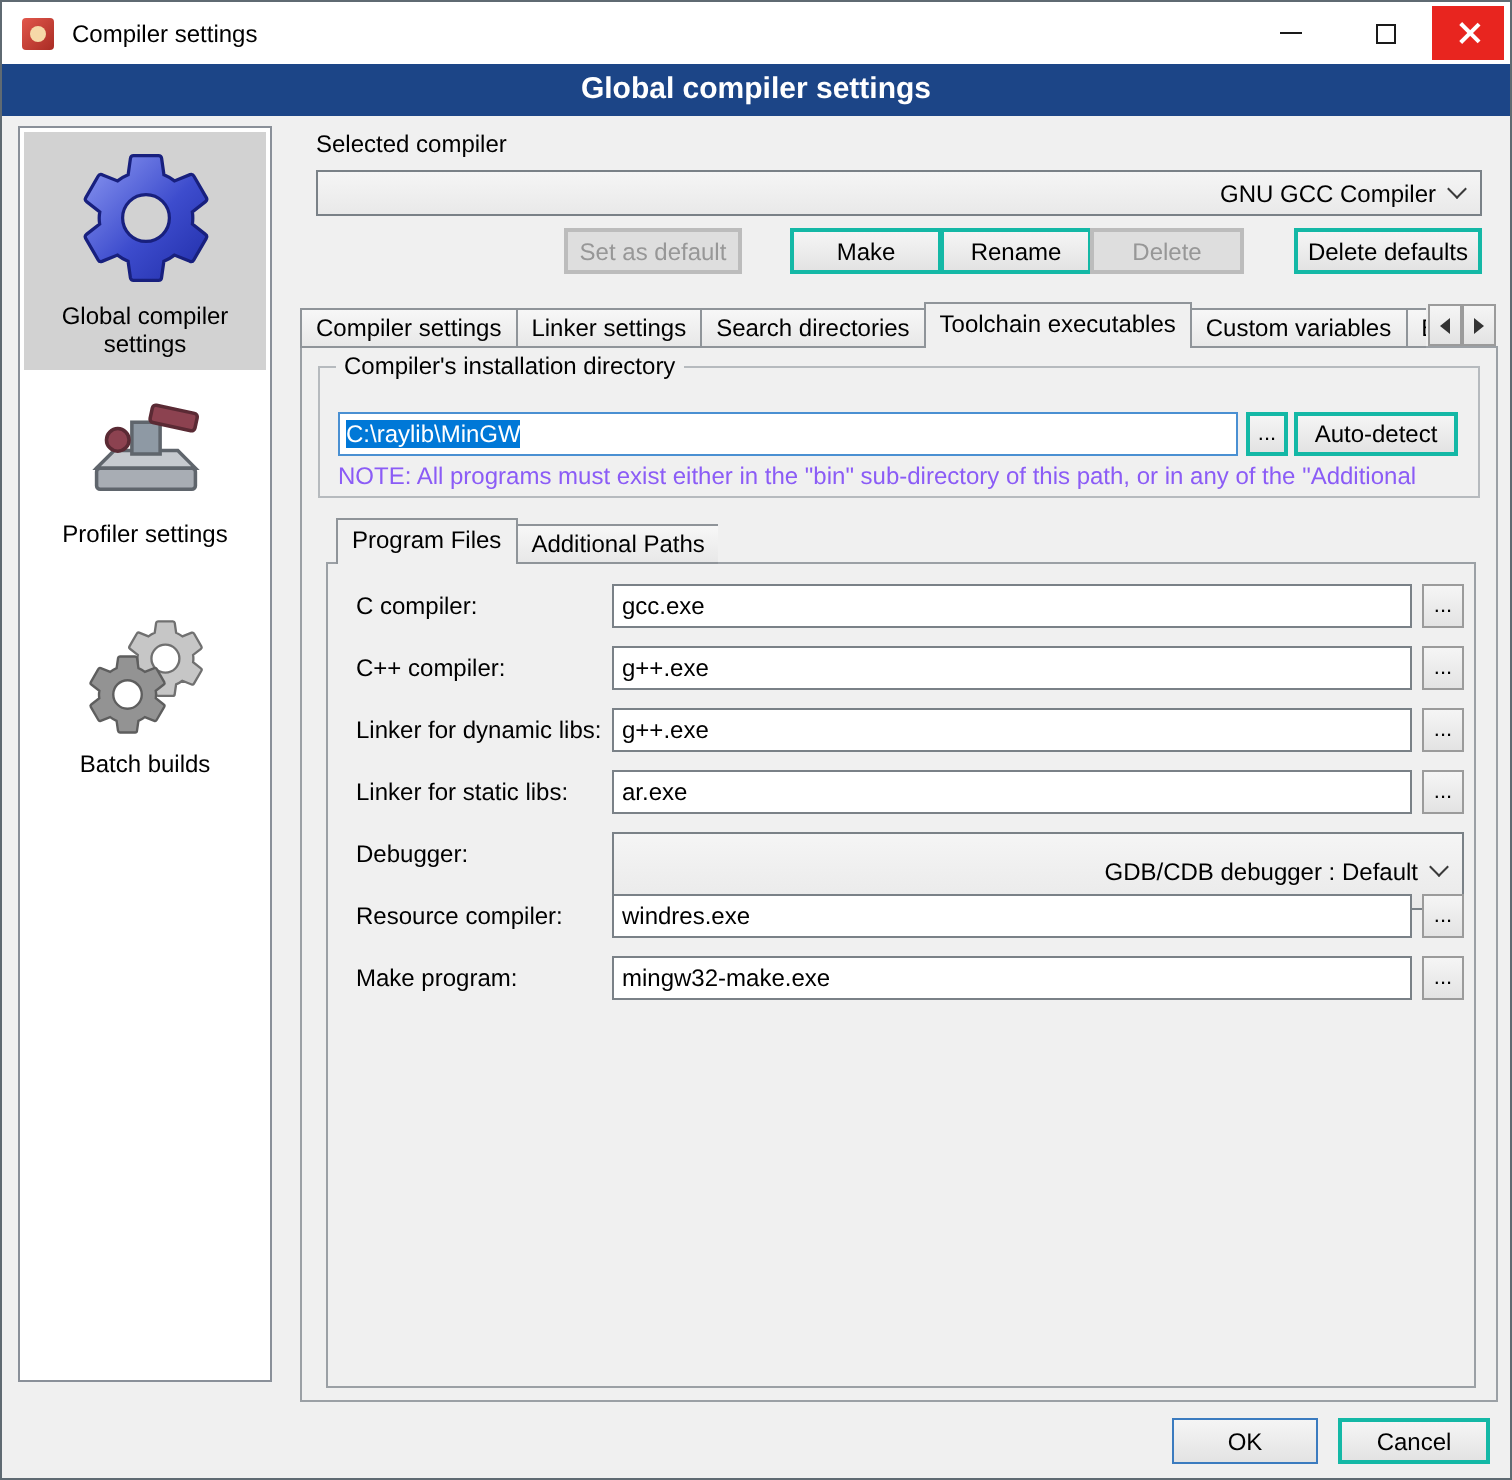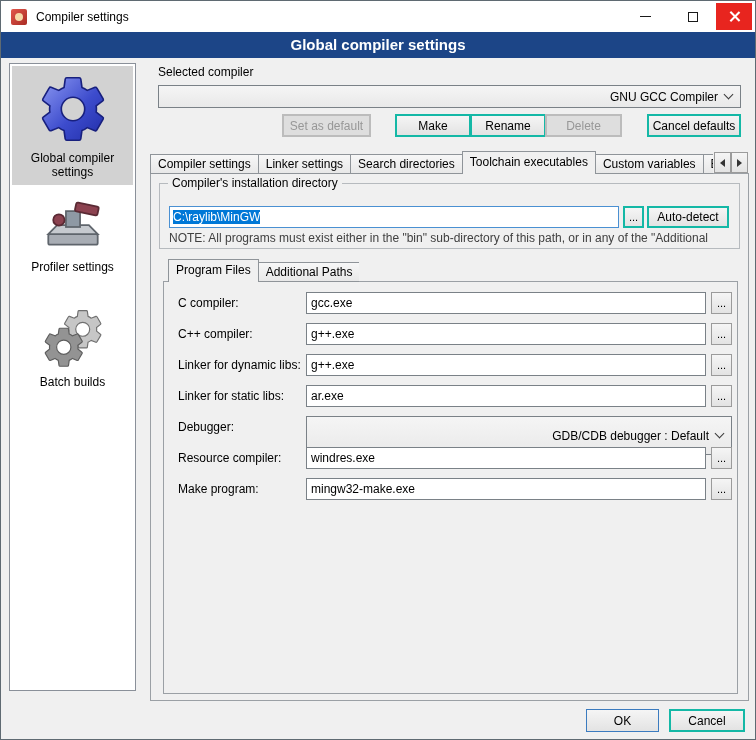--- a/index.html
+++ b/index.html
@@ -91,21 +91,21 @@
   .groupbox { position:absolute; left:8px; top:9px; width:581px; height:66px;
               border:1px solid #b6babe; }
   .groupbox-title { position:absolute; top:-8px; left:8px; background:#f0f0f0; padding:0 4px;
               font-size:12px; }
   .dir-input { position:absolute; left:9px; top:22px; width:450px; height:22px; background:#fff;
               border:1px solid #4a90d2; line-height:20px; padding:0 3px; white-space:nowrap;
               overflow:hidden; }
   .dir-input .sel { background:#0078d7; color:#fff; }
   .gb-browse { left:463px; top:22px; width:21px; font-size:11px; height:22px; }
   .gb-autodetect { left:487px; top:22px; width:82px; height:22px; }
-  .note { position:absolute; left:9px; top:47px; width:566px; color:#404040;
+  .note { position:absolute; left:9px; top:47px; width:566px; color:#8b5cf6;
           white-space:nowrap; overflow:hidden; }
 
   
   .sub-tabs { left:17px; top:85px; height:23px; position:absolute; display:flex;
               align-items:flex-end; z-index:3; }
   .subpanel { position:absolute; left:12px; top:107px; width:575px; height:413px;
               border:1px solid #9ba0a5; background:#f0f0f0; z-index:2; }
 
   .frow { position:absolute; left:0; width:100%; height:22px; }
   .flabel { position:absolute; left:14px; top:0; line-height:22px; }
@@ -186,21 +186,21 @@
   <div class="sel-comp-label">Selected compiler</div>
   <div class="combo sel-comp-combo">
     <span>GNU GCC Compiler</span>
     <span class="chev"></span>
   </div>
 
   <button class="btn b-setdefault" disabled="">Set as default</button>
   <button class="btn b-copy">Make</button>
   <button class="btn b-rename">Rename</button>
   <button class="btn b-delete" disabled="">Delete</button>
-  <button class="btn b-reset">Cancel defaults</button>
+  <button class="btn b-reset">Delete defaults</button>
 
   <div class="tabs main-tabs">
     <div class="tab">Compiler settings</div>
     <div class="tab">Linker settings</div>
     <div class="tab">Search directories</div>
     <div class="tab active">Toolchain executables</div>
     <div class="tab">Custom variables</div>
     <div class="tab">Buil</div>
   </div>
   <div class="tabscroll ts-left">

